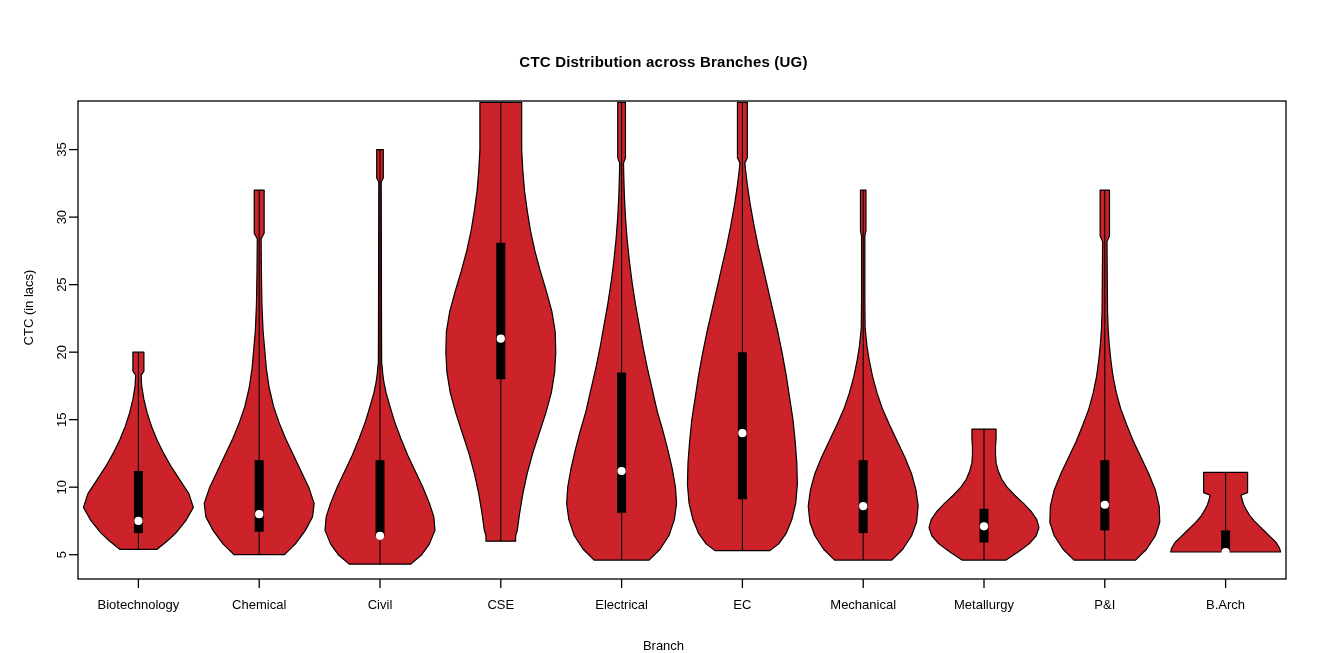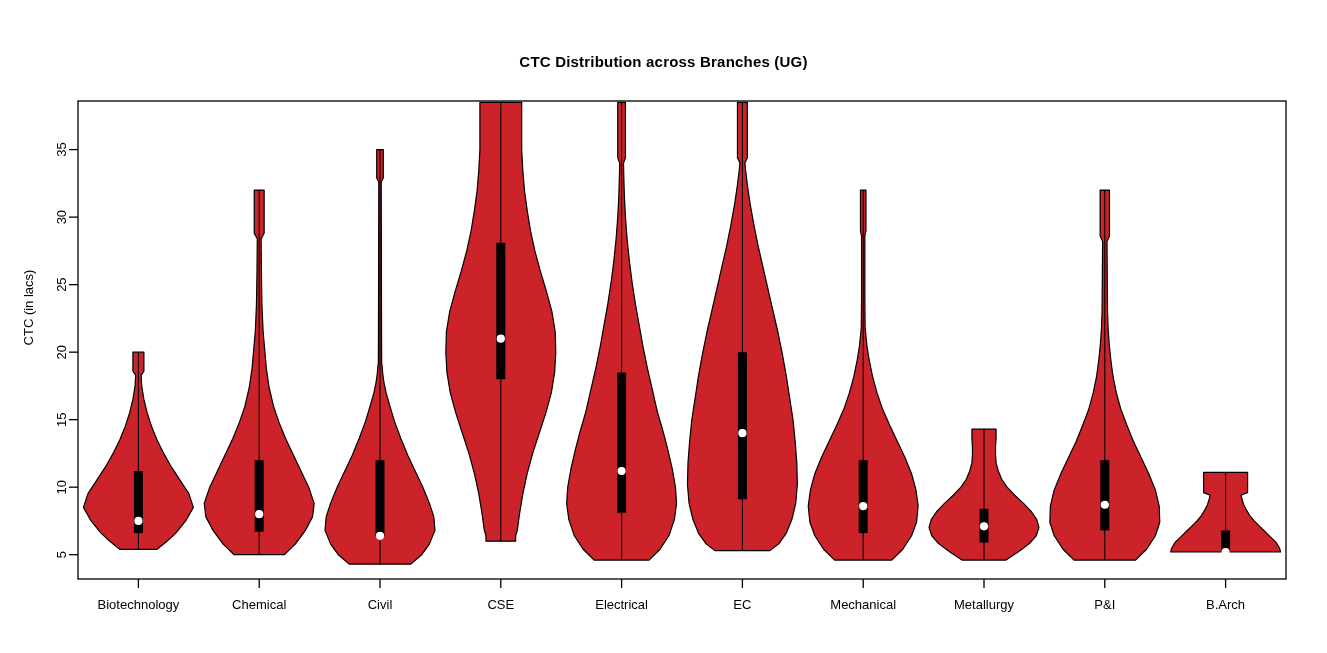--- a/index.html
+++ b/index.html
@@ -32,20 +32,21 @@
   .tick-text{font-size:13px;font-family:"Liberation Sans", sans-serif;fill:#000;}
 </style>
 </head>
 <body>
 
 <div id="root">
 
   <div id="chart-title">CTC Distribution across Branches (UG)</div>
 
   <div id="ylabel">CTC (in lacs)</div>
+  <div id="xlabel">Branch</div>
 
   <svg id="plot-svg" width="1327" height="653">
     <g id="violins-layer">
         <g>
           <polygon points="157.09,524.29 166.98,516.19 175.78,508.09 185.67,495.94 193.36,482.44 188.97,468.93 180.17,455.43 171.38,441.93 163.68,428.42 157.09,414.92 151.59,401.42 147.19,387.92 143.90,374.41 141.70,360.91 141.15,350.11 143.90,346.06 143.90,327.15 132.90,327.15 132.90,346.06 135.65,350.11 135.10,360.91 132.90,374.41 129.61,387.92 125.21,401.42 119.71,414.92 113.12,428.42 105.42,441.93 96.63,455.43 87.83,468.93 83.44,482.44 91.13,495.94 101.02,508.09 109.82,516.19 119.71,524.29" fill="#CC2229" stroke="#000000" stroke-width="1.2" stroke-linejoin="round"></polygon>
           <line x1="138.4" x2="138.4" y1="524.2937853107345" y2="327.1525423728814" stroke="#000000" stroke-width="1.1"></line>
           <line x1="138.4" x2="138.4" y1="508.090395480226" y2="445.97740112994353" stroke="#000000" stroke-width="9"></line>
           <circle cx="138.4" cy="495.9378531073446" r="4.1" fill="#FFFFFF" stroke="none"></circle>
         </g>
         <g>

